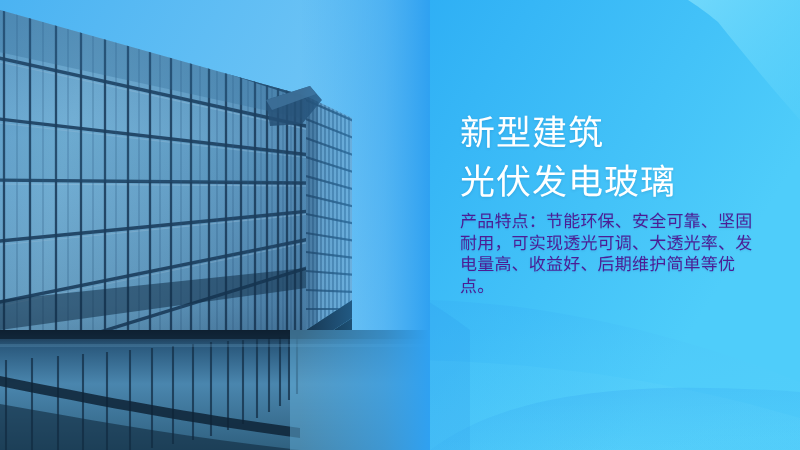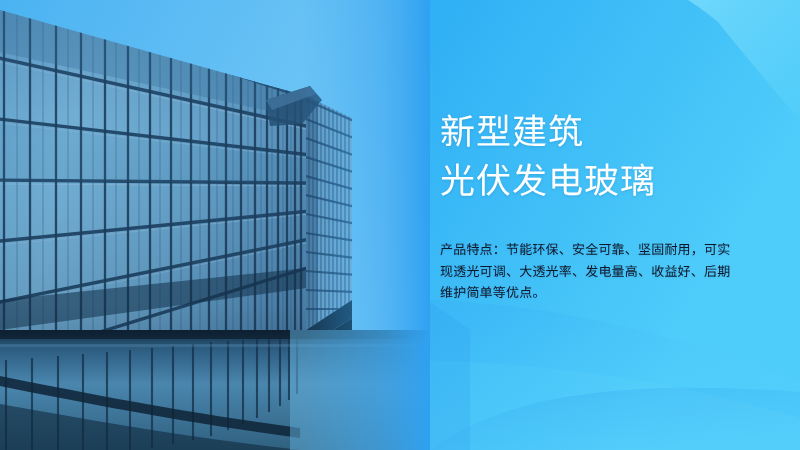--- a/index.html
+++ b/index.html
@@ -55,41 +55,40 @@
     left: 0;
     top: 0;
     width: 430px;
     height: 450px;
     display: block;
   }
 
   
   .text-block {
     position: absolute;
-    left: 440px;
+    left: 460px;
     top: 112px;
     width: 320px;
-    font-family: Liberation Serif, serif;
   }
   .headline {
     color: #ffffff;
     font-size: 35px;
     line-height: 42px;
     font-weight: 400;
     letter-spacing: 1px;
     white-space: nowrap;
     text-shadow: 0 1px 3px rgba(10,70,130,0.18);
   }
   .headline-line2 {
     margin-top: 7px;
   }
   .subtext {
-    margin-top: 36px;
-    color: #0f172a;
-    font-size: 13px;
+    margin-top: 8px;
+    color: #4c1d95;
+    font-size: 17px;
     line-height: 21.5px;
     letter-spacing: 0.2px;
     width: 300px;
     text-shadow: 0 1px 2px rgba(10,70,130,0.14);
   }
 </style>
 </head>
 <body>
 
 <div id="banner">

